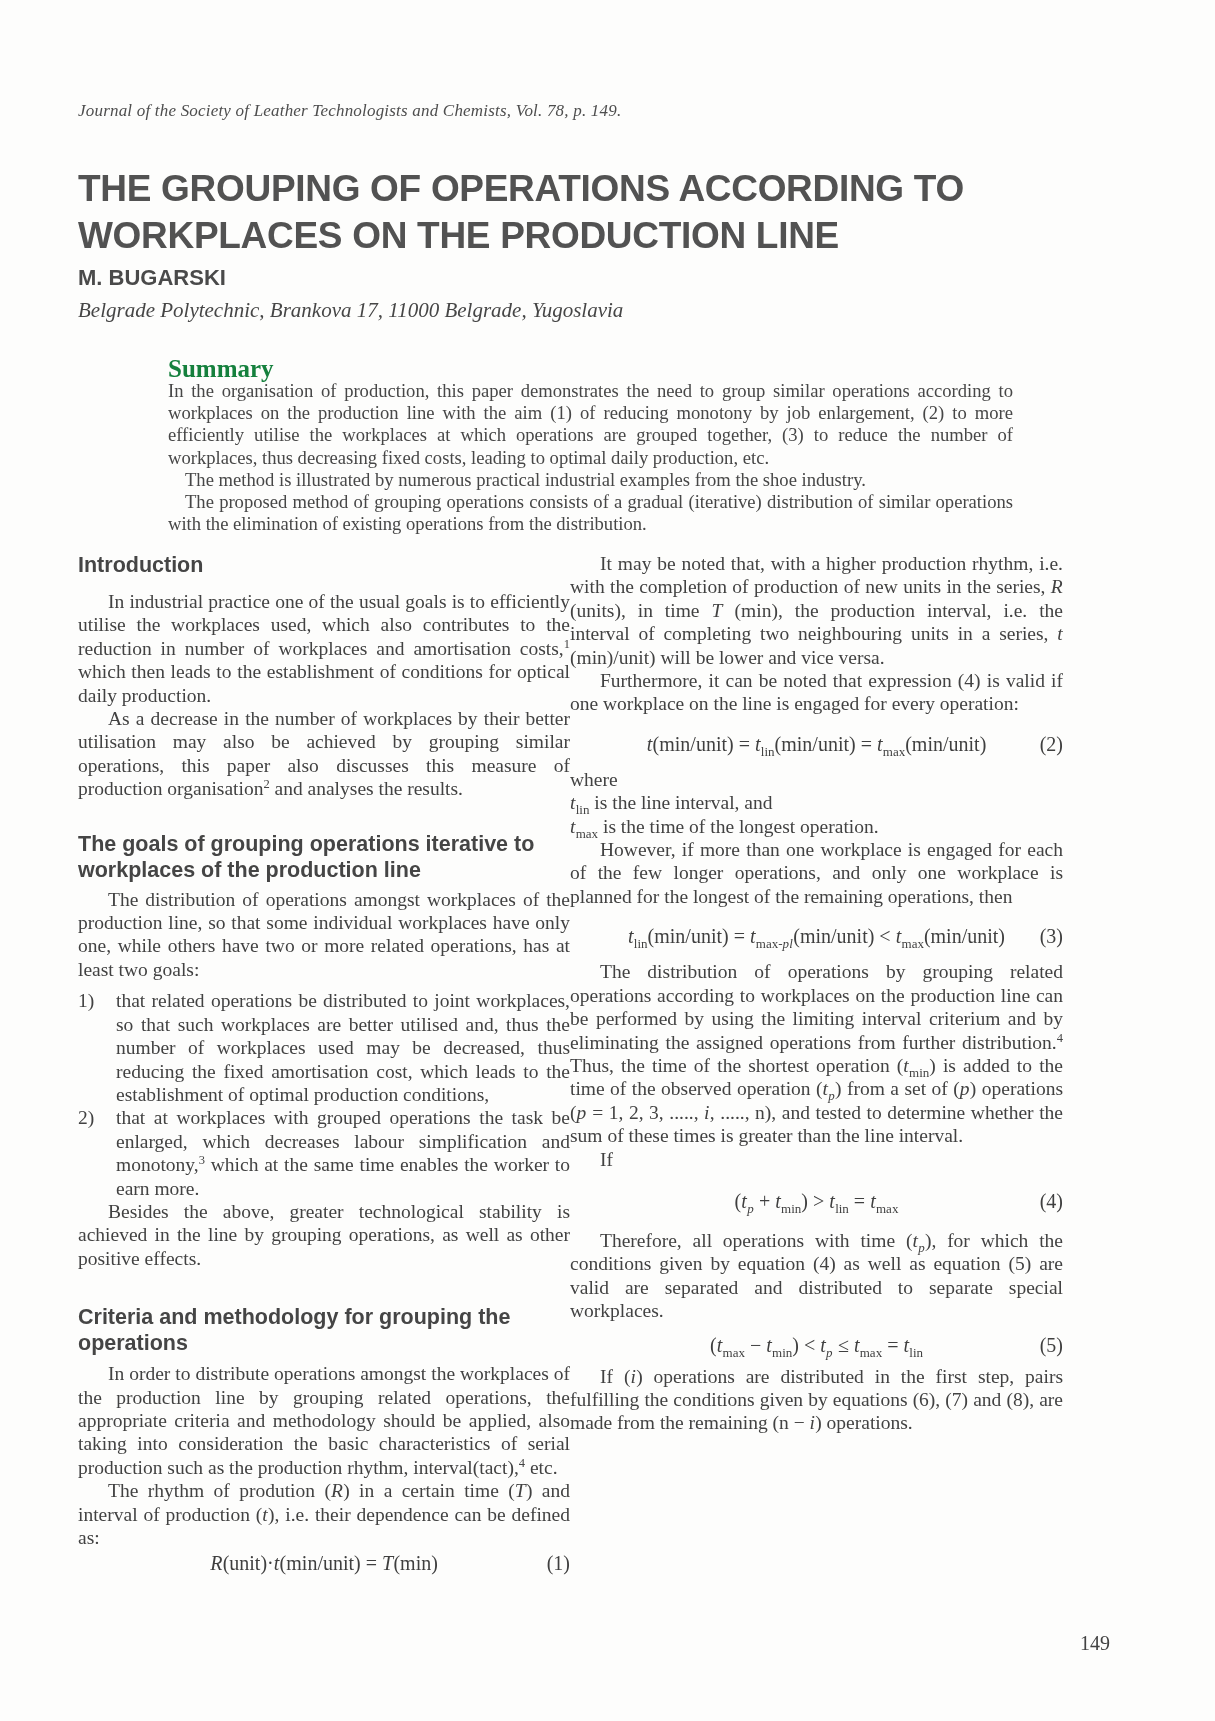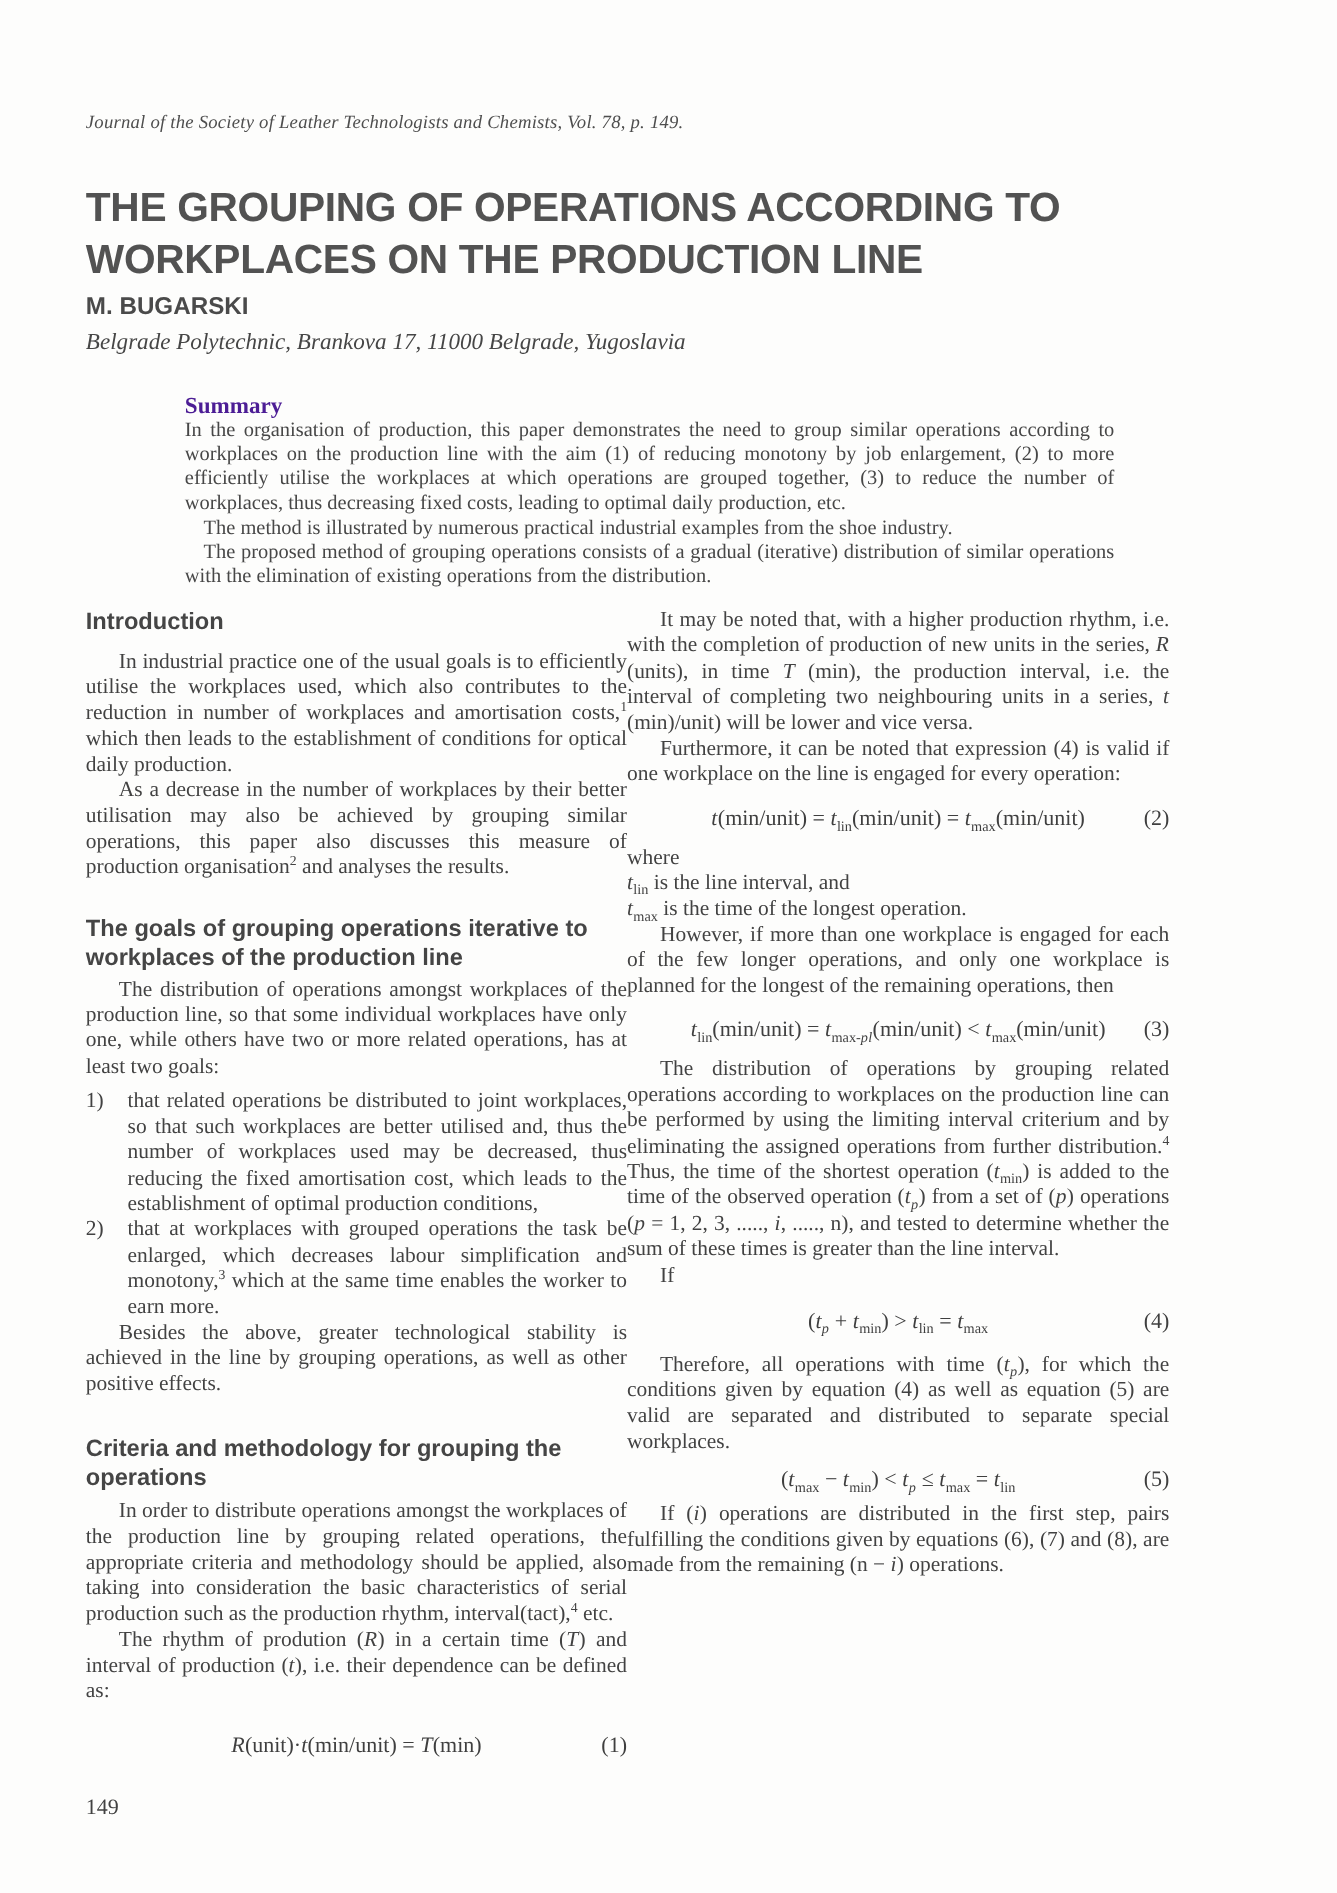--- a/index.html
+++ b/index.html
@@ -41,21 +41,21 @@
     color: #464646;
   }
   .summary {
     margin-top: 34px;
     margin-left: 90px;
     width: 845px;
     font-size: 18.6px; line-height: 22.2px;
     text-align: justify;
     color: #474747;
   }
-  .summary-heading { font-weight: bold; font-size: 21px; line-height: 23px; color: #4c1d95; }
+  .summary-heading { font-weight: bold; font-size: 25px; line-height: 23px; color: #15803d; }
   .summary p { margin: 0; }
   .summary p.ind { text-indent: 17px; }
 
   .columns {
     position: absolute; left: 78px; top: 552px;
     width: 1032px;
     display: flex;
   }
   .col { font-size: 19.5px; line-height: 23.4px; text-align: justify; color: #424242; }
   .col-left  { width: 492px; }
@@ -88,33 +88,33 @@
     text-align: center;
     text-indent: 0 !important;
     font-size: 20px; line-height: 28px;
     color: #3f3f3f;
   }
   .eq .eq-num { position: absolute; right: 0; top: 0; font-style: normal; }
   .eq i, .col i { letter-spacing: 0.3px; }
   sub { font-size: 13px; line-height: 0; }
   sup { font-size: 12.5px; line-height: 0; }
 
-  .eq1 { margin-top: 24px; }
+  .eq1 { margin-top: 0; }
   .eq2 { margin-top: 14px; margin-bottom: 10px; }
   .eq3 { margin-top: 14px; margin-bottom: 10px; }
   .eq4 { margin-top: 16px; margin-bottom: 14px; }
   .eq5 { margin-top: 8px;  margin-bottom: 6px; }
 
   .where-line { text-indent: 0; }
   .def-line   { margin-left: 24px; text-indent: 0 !important; text-align: left; }
 
   .page-number {
     position: absolute;
     top: 1632px; left: 78px; width: 1032px;
-    text-align: left;
+    text-align: right;
     font-size: 20px;
     color: #424242;
   }
 </style>
 </head>
 <body>
 
 <div class="page-head">
   <div class="journal-line">Journal of the Society of Leather Technologists and Chemists, Vol. 78, p. 149.</div>
   <div class="paper-title">

